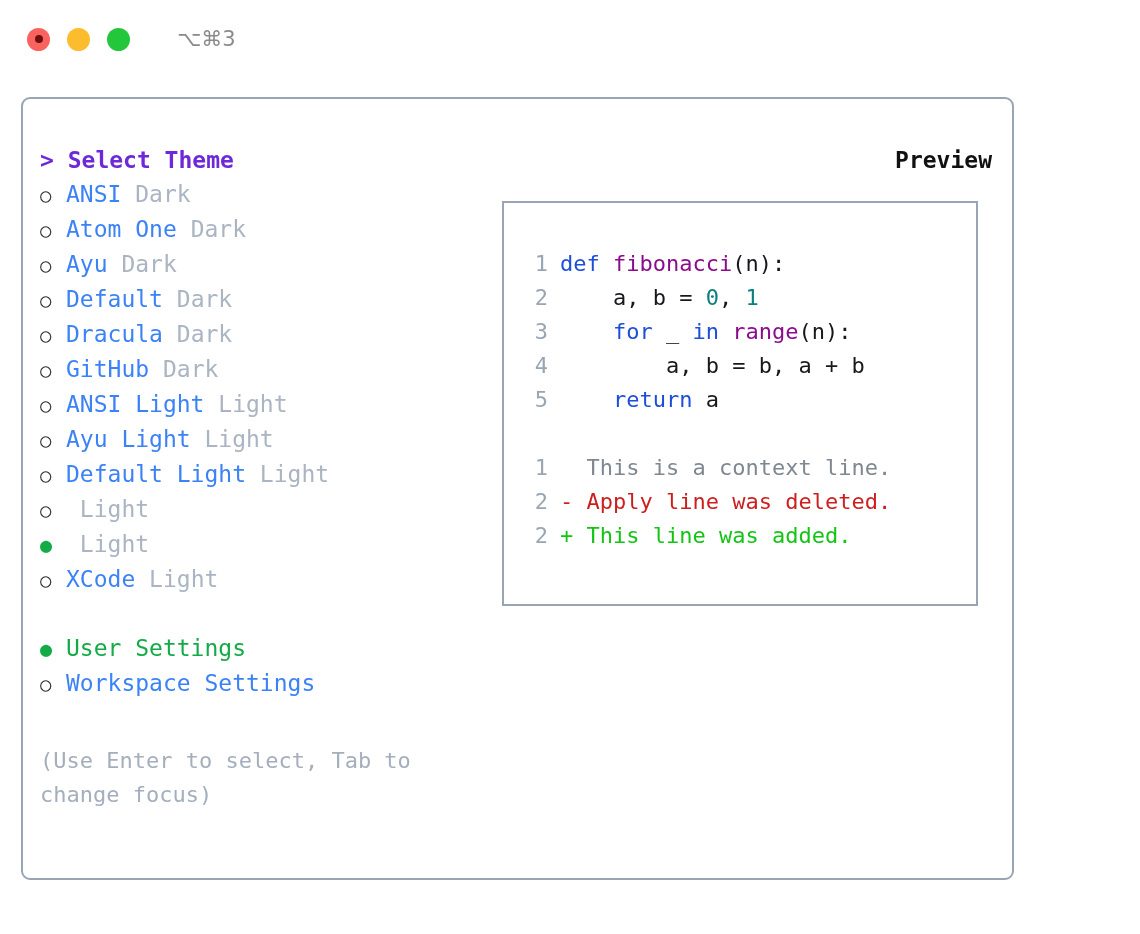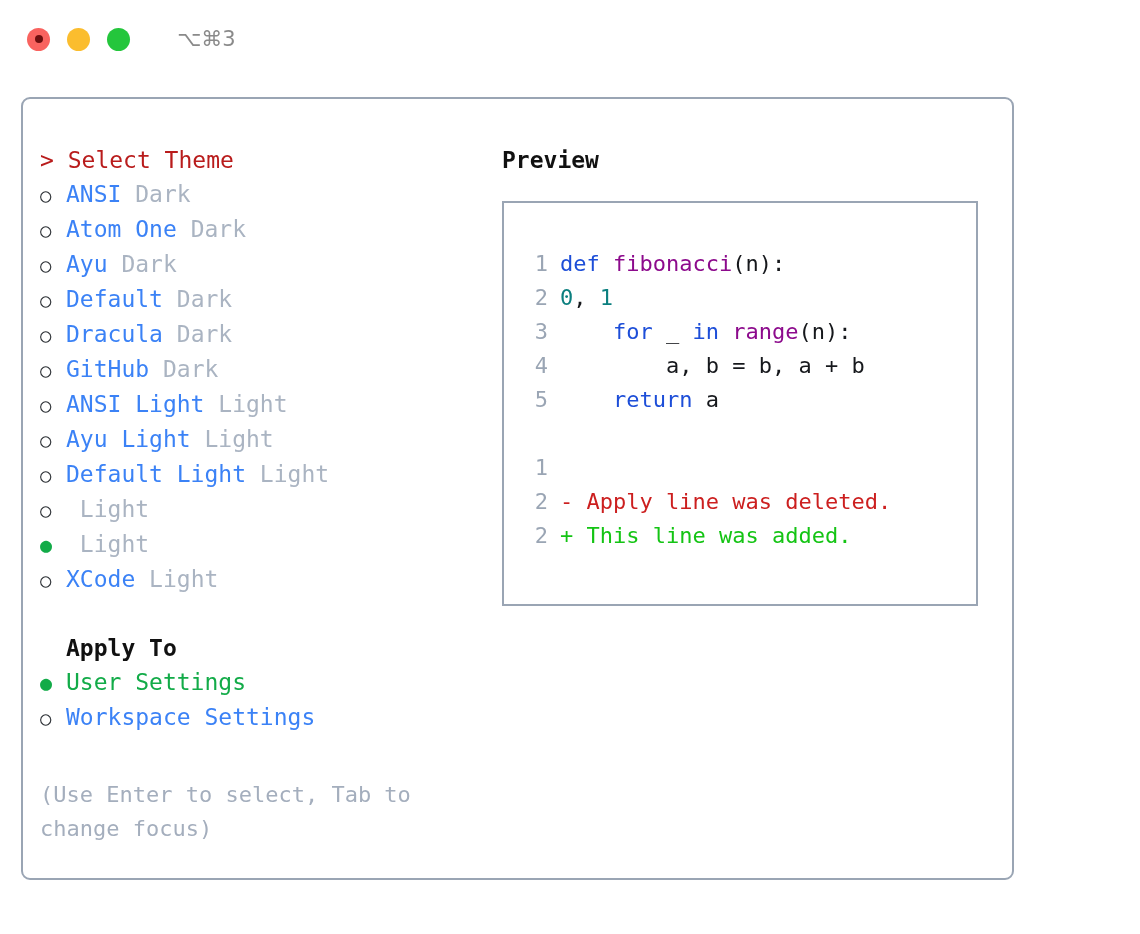--- a/index.html
+++ b/index.html
@@ -73,22 +73,22 @@
 
   
   #left-col {
     position: absolute;
     left: 17px; top: 44px;
     width: 440px;
   }
 
   .section-head {
     font-size: 23px;
-    font-weight: normal;
-    color: #b91c1c;
+    font-weight: bold;
+    color: #6d28d9;
     line-height: 34px;
     white-space: pre;
   }
 
   .opt-row {
     display: flex;
     align-items: baseline;
     font-size: 23px;
     line-height: 34px;
     white-space: pre;
@@ -129,20 +129,21 @@
   #right-col {
     position: absolute;
     left: 479px; top: 44px;
     width: 490px;
   }
   #preview-title {
     font-size: 23px;
     font-weight: bold;
     color: #111111;
     line-height: 34px;
+    text-align: right;
   }
   #preview-box {
     margin-top: 24px;
     width: 476px;
     height: 405px;
     border: 2px solid #9aa5b4;
     background: #ffffff;
     padding: 44px 0 0 17px;
   }
 
@@ -199,42 +200,41 @@
           <div class="opt-row"><span class="marker">○</span><span class="opt-name">ANSI Light</span><span class="opt-cat"> Light</span></div>
           <div class="opt-row"><span class="marker">○</span><span class="opt-name">Ayu Light</span><span class="opt-cat"> Light</span></div>
           <div class="opt-row"><span class="marker">○</span><span class="opt-name">Default Light</span><span class="opt-cat"> Light</span></div>
           <div class="opt-row"><span class="marker">○</span><span class="opt-cat"> Light</span></div>
           <div class="opt-row selected"><span class="marker sel">●</span><span class="opt-cat"> Light</span></div>
           <div class="opt-row"><span class="marker">○</span><span class="opt-name">XCode</span><span class="opt-cat"> Light</span></div>
         </div>
 
       <div class="spacer"></div>
 
-      <div class="apply-head">Apply To</div>
       <div id="apply-list">
           <div class="opt-row selected"><span class="marker sel">●</span><span class="opt-name">User Settings</span></div>
           <div class="opt-row"><span class="marker">○</span><span class="opt-name">Workspace Settings</span></div>
         </div>
 
       <div id="hint">(Use Enter to select, Tab to change focus)</div>
     </div>
 
     <div id="right-col">
       <div id="preview-title">Preview</div>
       <div id="preview-box">
         <div id="code-block">
             <div class="code-line"><span class="lineno">1</span><span class="kw">def </span><span class="fn">fibonacci</span><span class="pln">(n):</span></div>
-            <div class="code-line"><span class="lineno">2</span><span class="num">0</span><span class="pln">, </span><span class="num">1</span></div>
+            <div class="code-line"><span class="lineno">2</span><span class="pln">    a, b = </span><span class="num">0</span><span class="pln">, </span><span class="num">1</span></div>
             <div class="code-line"><span class="lineno">3</span><span class="pln">    </span><span class="kw">for</span><span class="pln"> _ </span><span class="kw">in</span><span class="pln"> </span><span class="fn">range</span><span class="pln">(n):</span></div>
             <div class="code-line"><span class="lineno">4</span><span class="pln">        a, b = b, a + b</span></div>
             <div class="code-line"><span class="lineno">5</span><span class="pln">    </span><span class="kw">return</span><span class="pln"> a</span></div>
           </div>
         <div class="gap-line"></div>
         <div id="diff-block">
-            <div class="code-line"><span class="lineno">1</span></div>
+            <div class="code-line"><span class="lineno">1</span><span class="ctx">  This is a context line.</span></div>
             <div class="code-line"><span class="lineno">2</span><span class="del">- Apply line was deleted.</span></div>
             <div class="code-line"><span class="lineno">2</span><span class="add">+ This line was added.</span></div>
           </div>
       </div>
     </div>
 
   </div>
 </div>
 
 </body></html>

